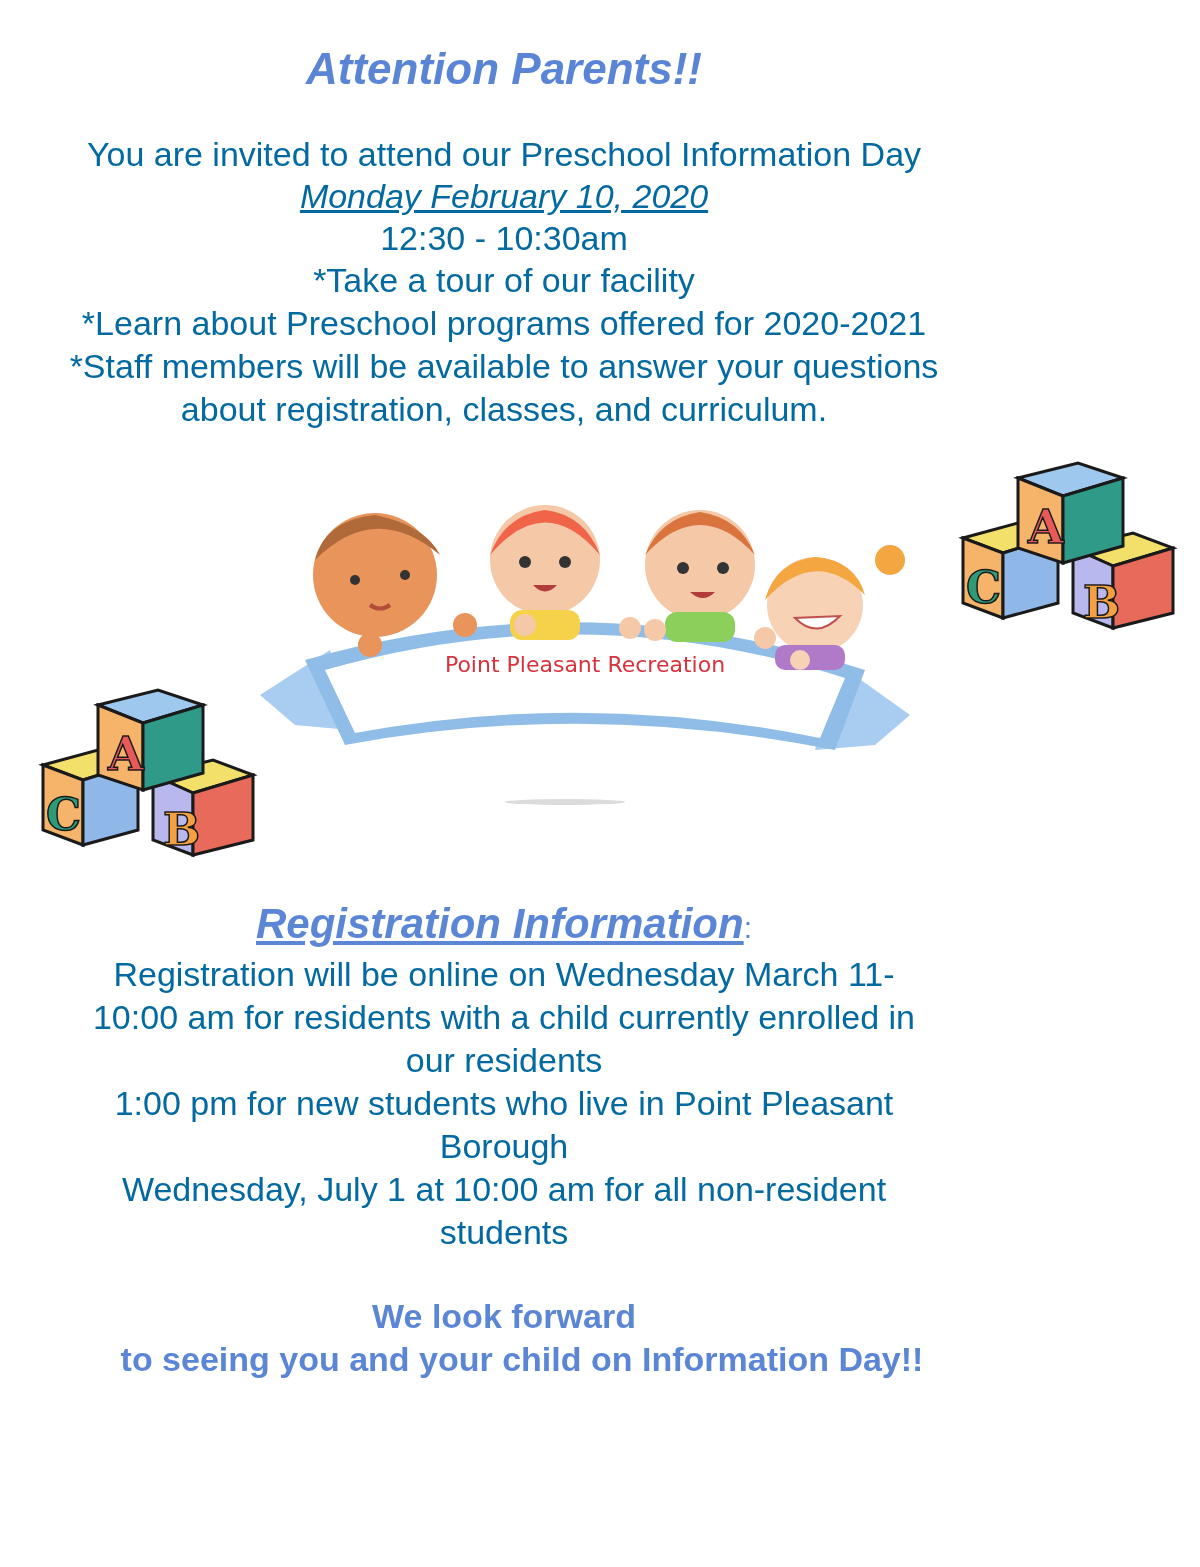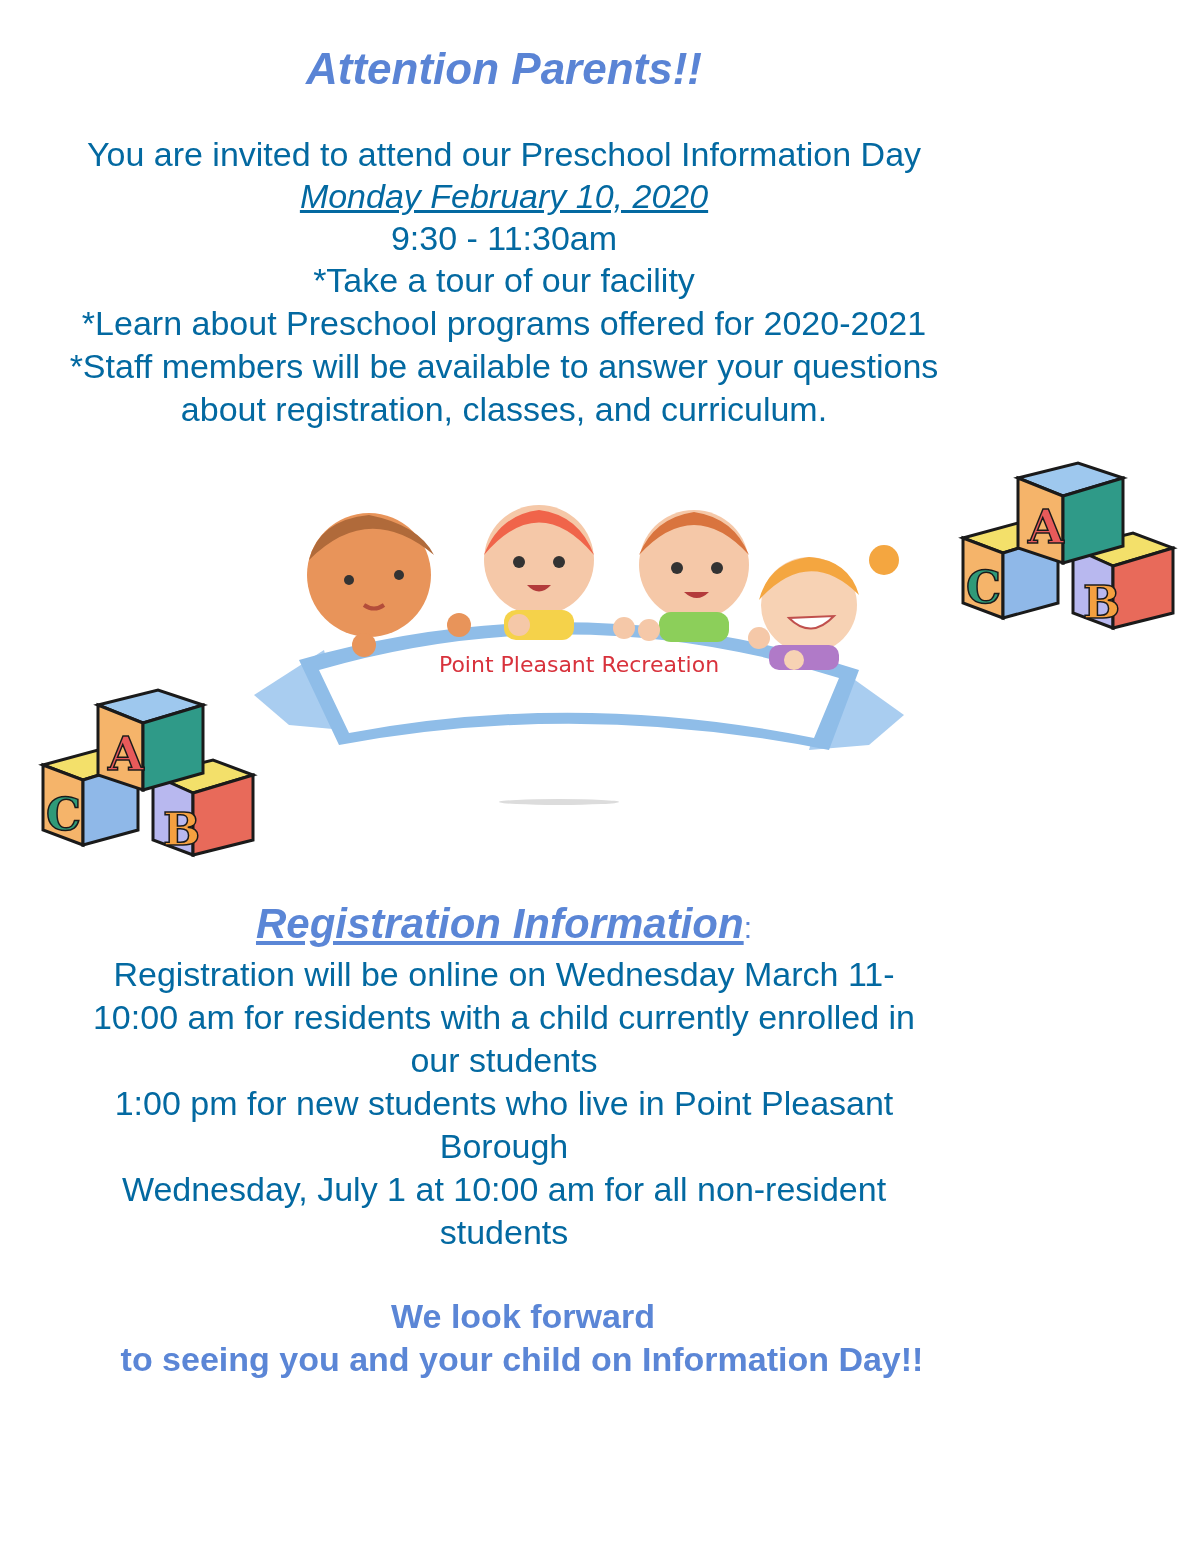--- a/index.html
+++ b/index.html
@@ -5,33 +5,33 @@
   html, body { margin:0; padding:0; background:#ffffff; }
   body { width:1200px; height:1567px; position:relative; overflow:hidden;
          font-family:"Liberation Sans", sans-serif; color:#5b86d6; }
   .center { position:absolute; left:0; width:1008px; text-align:center; }
   .title { top:44px; font-size:44px; font-weight:bold; font-style:italic; color:#5a84d5; }
   .line { font-size:34px; line-height:42px; color:#0369a1; }
   .date { font-weight:normal; font-style:italic; text-decoration:underline; }
   .reg-head { font-size:42px; font-weight:bold; font-style:italic; }
   .reg-head u { text-decoration:underline; }
   .closing { font-weight:bold; font-size:34px; }
-  .banner { position:absolute; left:249px; top:500px; width:660px; height:320px; }
+  .banner { position:absolute; left:255px; top:500px; width:660px; height:320px; }
   .blocks { position:absolute; }
   .banner-text { position:absolute; left:0; width:100%; text-align:center; color:#d8323c;
                  font-family:"DejaVu Sans", sans-serif; font-size:22px; line-height:30px; }
 </style>
 </head>
 <body>
 
 <div class="center title">Attention Parents!!</div>
 
 <div class="center line" style="top:133px;">You are invited to attend our Preschool Information Day</div>
 <div class="center line date" style="top:175px;">Monday February 10, 2020</div>
-<div class="center line" style="top:217px;">9:30 - 11:30am</div>
+<div class="center line" style="top:217px;">12:30 - 10:30am</div>
 <div class="center line" style="top:259px;">*Take a tour of our facility</div>
 <div class="center line" style="top:302px;">*Learn about Preschool programs offered for 2020-2021</div>
 <div class="center line" style="top:345px;">*Staff members will be available to answer your questions</div>
 <div class="center line" style="top:388px;">about registration, classes, and curriculum.</div>
 
 <div class="banner">
   <svg width="660" height="320" viewBox="0 0 660 320">
 
     <polygon points="5,195 75,150 95,230 40,225" fill="#a9cdf0"></polygon>
     <polygon points="655,215 585,165 560,250 620,245" fill="#a9cdf0"></polygon>
@@ -112,20 +112,20 @@
     </g>
     <text x="70" y="85" font-family="DejaVu Serif, serif" font-weight="bold" font-size="46" fill="#e85a5a" stroke="#1a1a1a" stroke-width="1.5">A</text>
     <text x="125" y="160" font-family="DejaVu Serif, serif" font-weight="bold" font-size="44" fill="#f5a040" stroke="#1a1a1a" stroke-width="1.5">B</text>
     <text x="8" y="145" font-family="DejaVu Serif, serif" font-weight="bold" font-size="44" fill="#2f9a78" stroke="#1a1a1a" stroke-width="1.5">C</text>
   </svg>
 </div>
 
 <div class="center reg-head" style="top:900px;"><u>Registration Information</u><span style="font-weight:normal;font-style:normal;font-size:30px;">:</span></div>
 <div class="center line" style="top:953px;">Registration will be online on Wednesday March 11-</div>
 <div class="center line" style="top:996px;">10:00 am for residents with a child currently enrolled in</div>
-<div class="center line" style="top:1039px;">our students</div>
+<div class="center line" style="top:1039px;">our residents</div>
 <div class="center line" style="top:1082px;">1:00 pm for new students who live in Point Pleasant</div>
 <div class="center line" style="top:1125px;">Borough</div>
 <div class="center line" style="top:1168px;">Wednesday, July 1 at 10:00 am for all non-resident</div>
 <div class="center line" style="top:1211px;">students</div>
 
-<div class="center closing" style="top:1297px;padding-left:19px;">We look forward</div>
+<div class="center closing" style="top:1297px;">We look forward</div>
 <div class="center closing" style="top:1340px; padding-left:36px; box-sizing:border-box;">to seeing you and your child on Information Day!!</div>
 
 </body></html>

